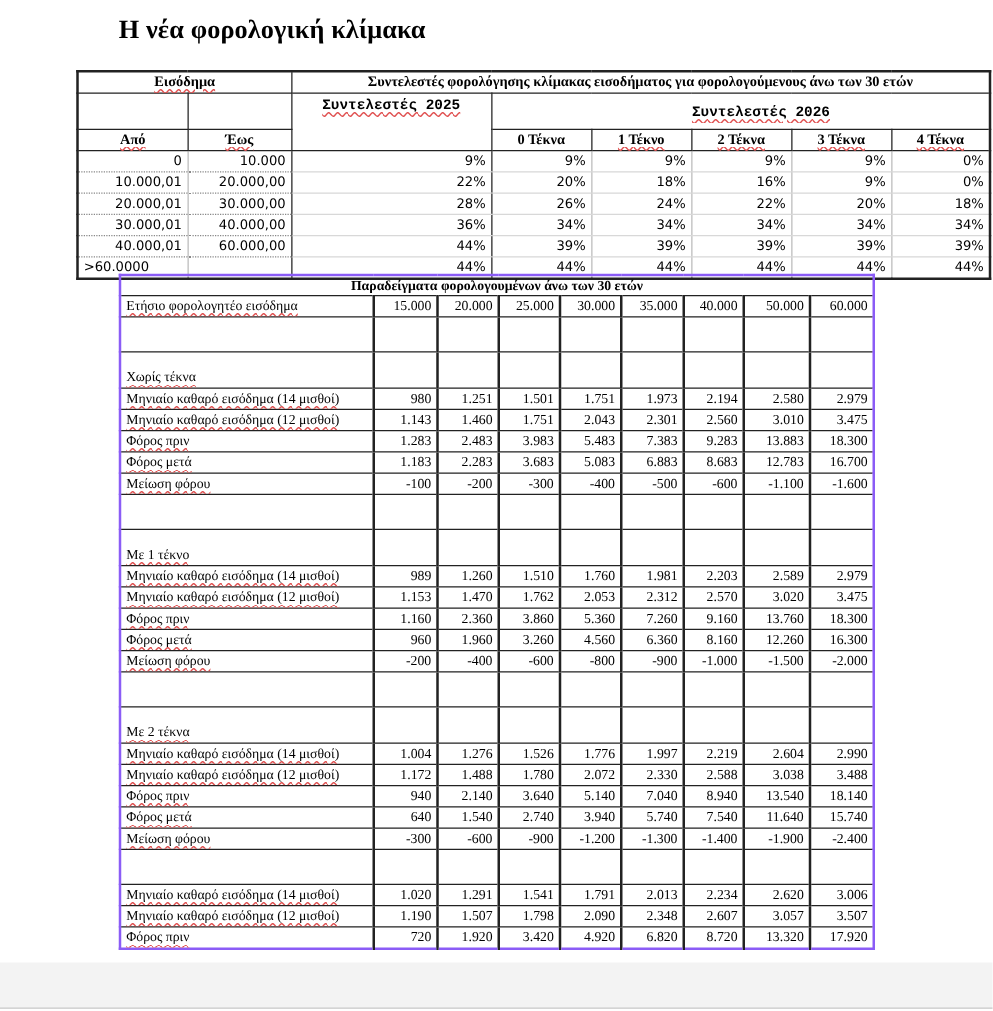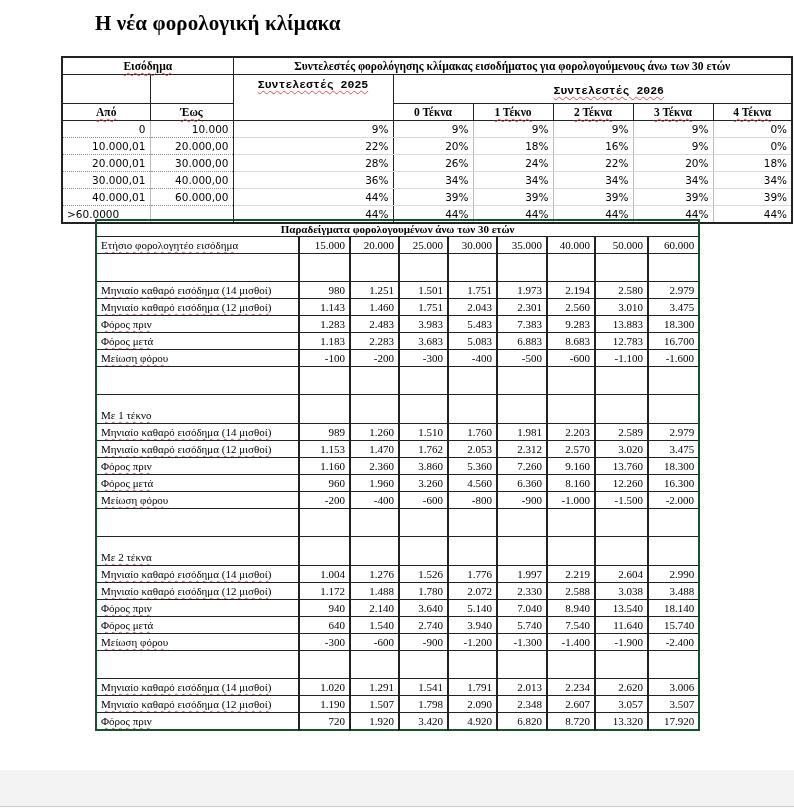--- a/index.html
+++ b/index.html
@@ -36,21 +36,21 @@
   table.brackets td.from, table.brackets td.to { border-bottom: 1px dotted #888; }
   table.brackets td.to { border-right: 1px solid #222; }
   table.brackets td.r2025 { border-right: 1px solid #222; }
   table.brackets td.left { text-align: left; }
   table.brackets tr.last td { border-bottom: none; }
 
   
   table.examples {
     position: absolute; left: 95px; top: 219px; width: 603px;
     border-collapse: collapse; table-layout: fixed; font-size: 11px;
-    border: 2px solid #14532d;
+    border: 2px solid #8b5cf6;
   }
   table.examples td, table.examples th {
     border: 1px solid #222; padding: 0 4px; line-height: 14px; height: 16px;
   }
   table.examples th.caption { font-weight: bold; text-align: center; height: 15px; }
   table.examples td { text-align: right; }
   table.examples td.label { text-align: left; white-space: nowrap; overflow: hidden; }
   table.examples tr.spacer td { height: 27px; }
   table.examples tr.group td { height: 27px; vertical-align: bottom; padding-bottom: 1px; }
   table.examples td.val { border-left: 2px solid #222; }
@@ -194,20 +194,31 @@
         <td class="label"></td>
         <td class="val"></td>
         <td class="val"></td>
         <td class="val"></td>
         <td class="val"></td>
         <td class="val"></td>
         <td class="val"></td>
         <td class="val"></td>
         <td class="val"></td>
       </tr>
+      <tr class="group">
+        <td class="label"><span class="wavy">Χωρίς τέκνα</span></td>
+        <td class="val"></td>
+        <td class="val"></td>
+        <td class="val"></td>
+        <td class="val"></td>
+        <td class="val"></td>
+        <td class="val"></td>
+        <td class="val"></td>
+        <td class="val"></td>
+      </tr>
       <tr>
         <td class="label"><span class="wavy">Μηνιαίο καθαρό εισόδημα (14 μισθοί)</span></td>
         <td class="val">980</td>
         <td class="val">1.251</td>
         <td class="val">1.501</td>
         <td class="val">1.751</td>
         <td class="val">1.973</td>
         <td class="val">2.194</td>
         <td class="val">2.580</td>
         <td class="val">2.979</td>

